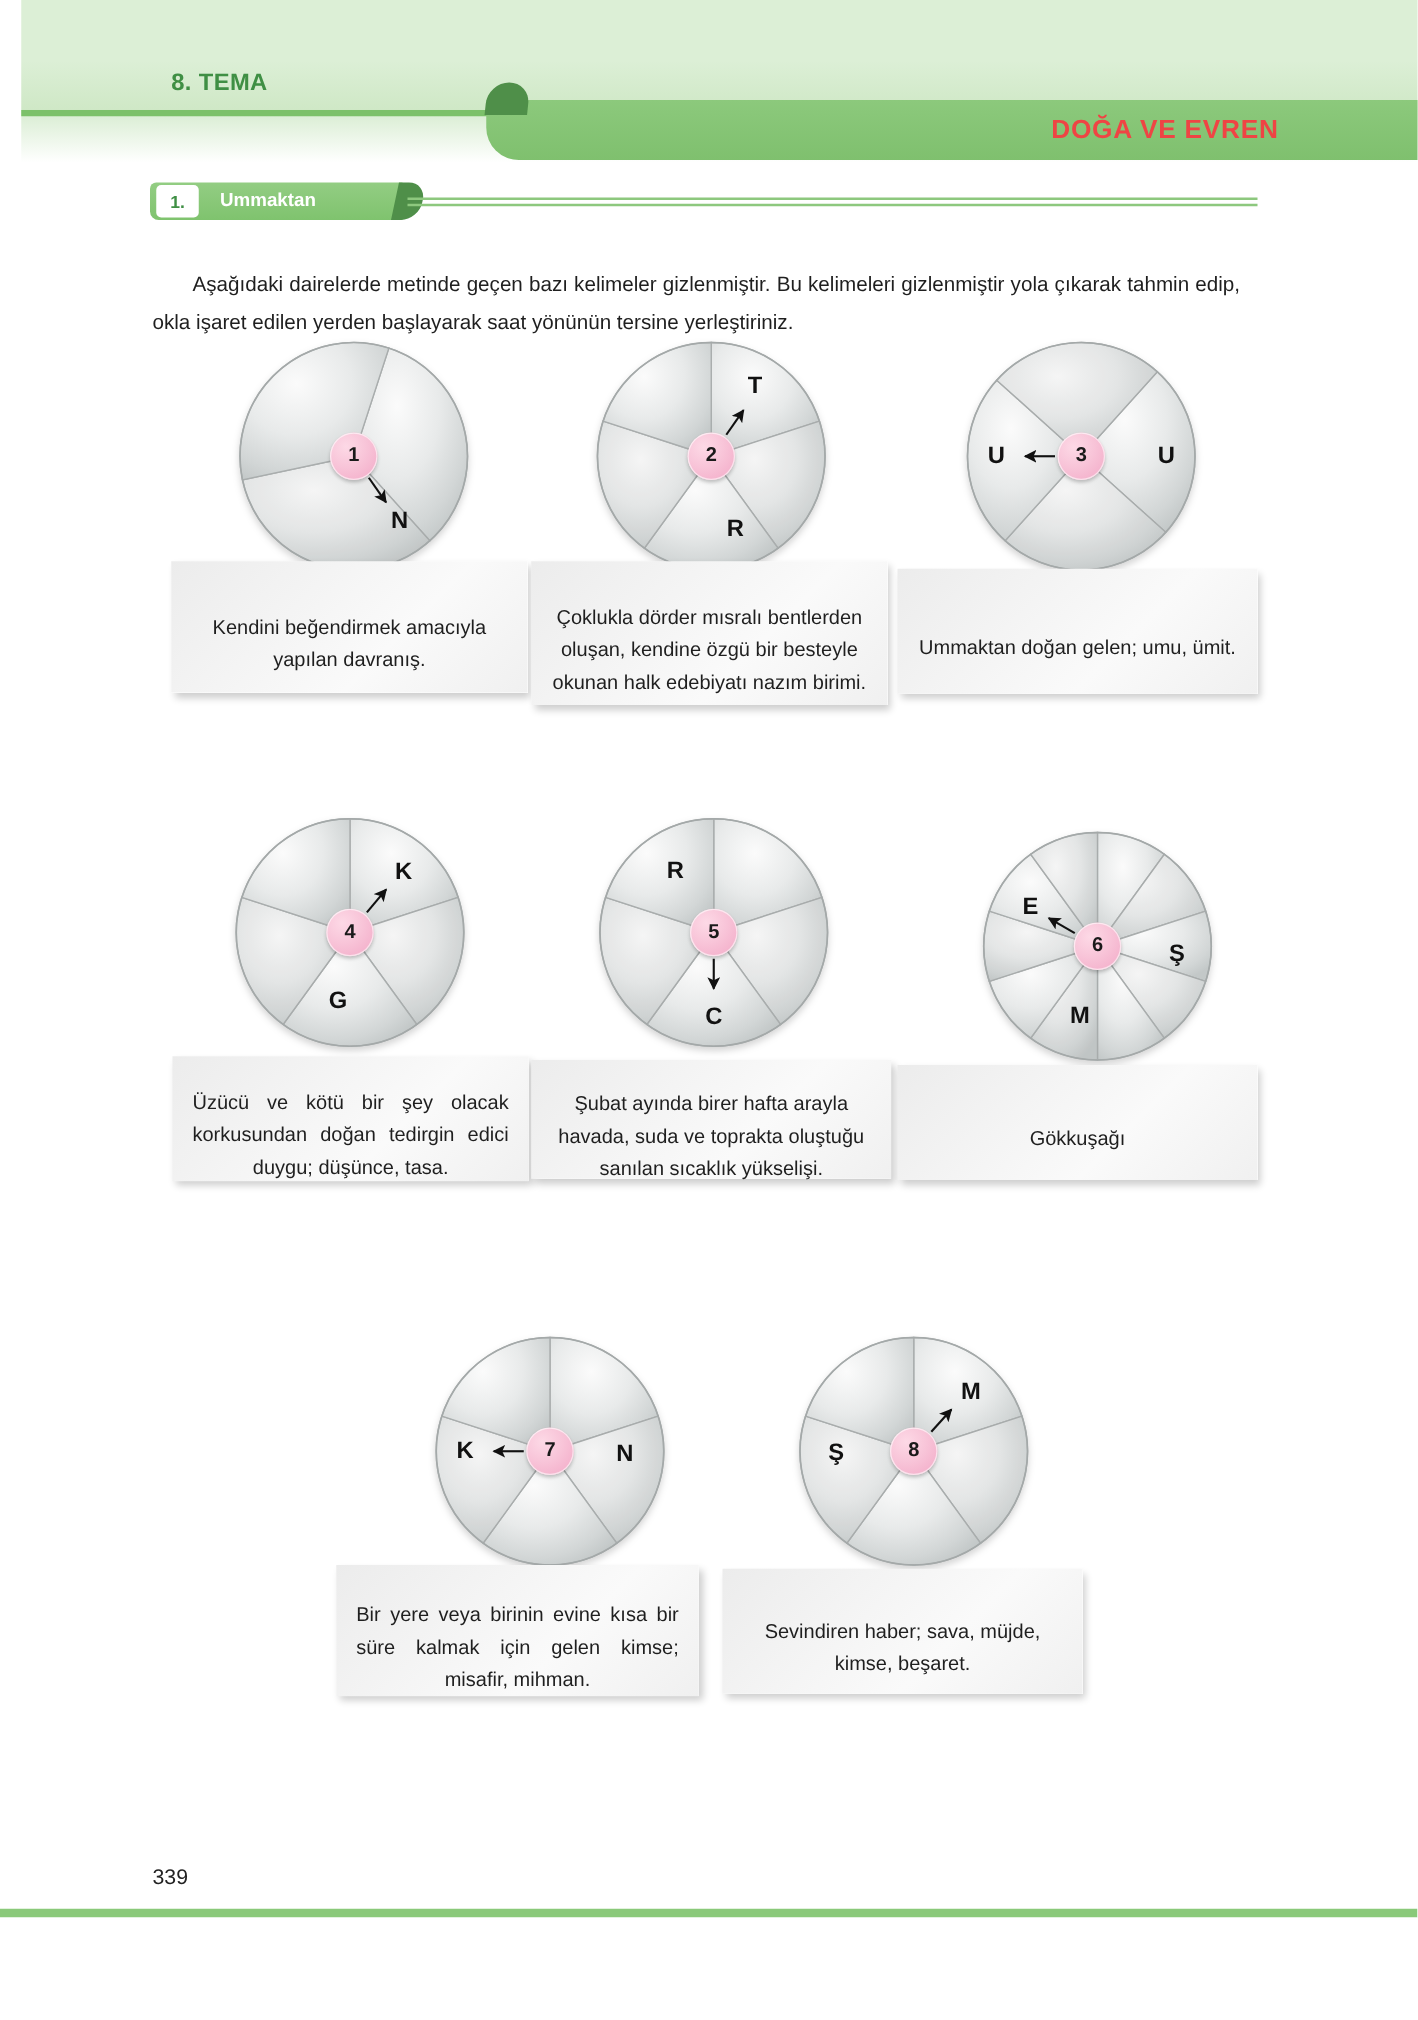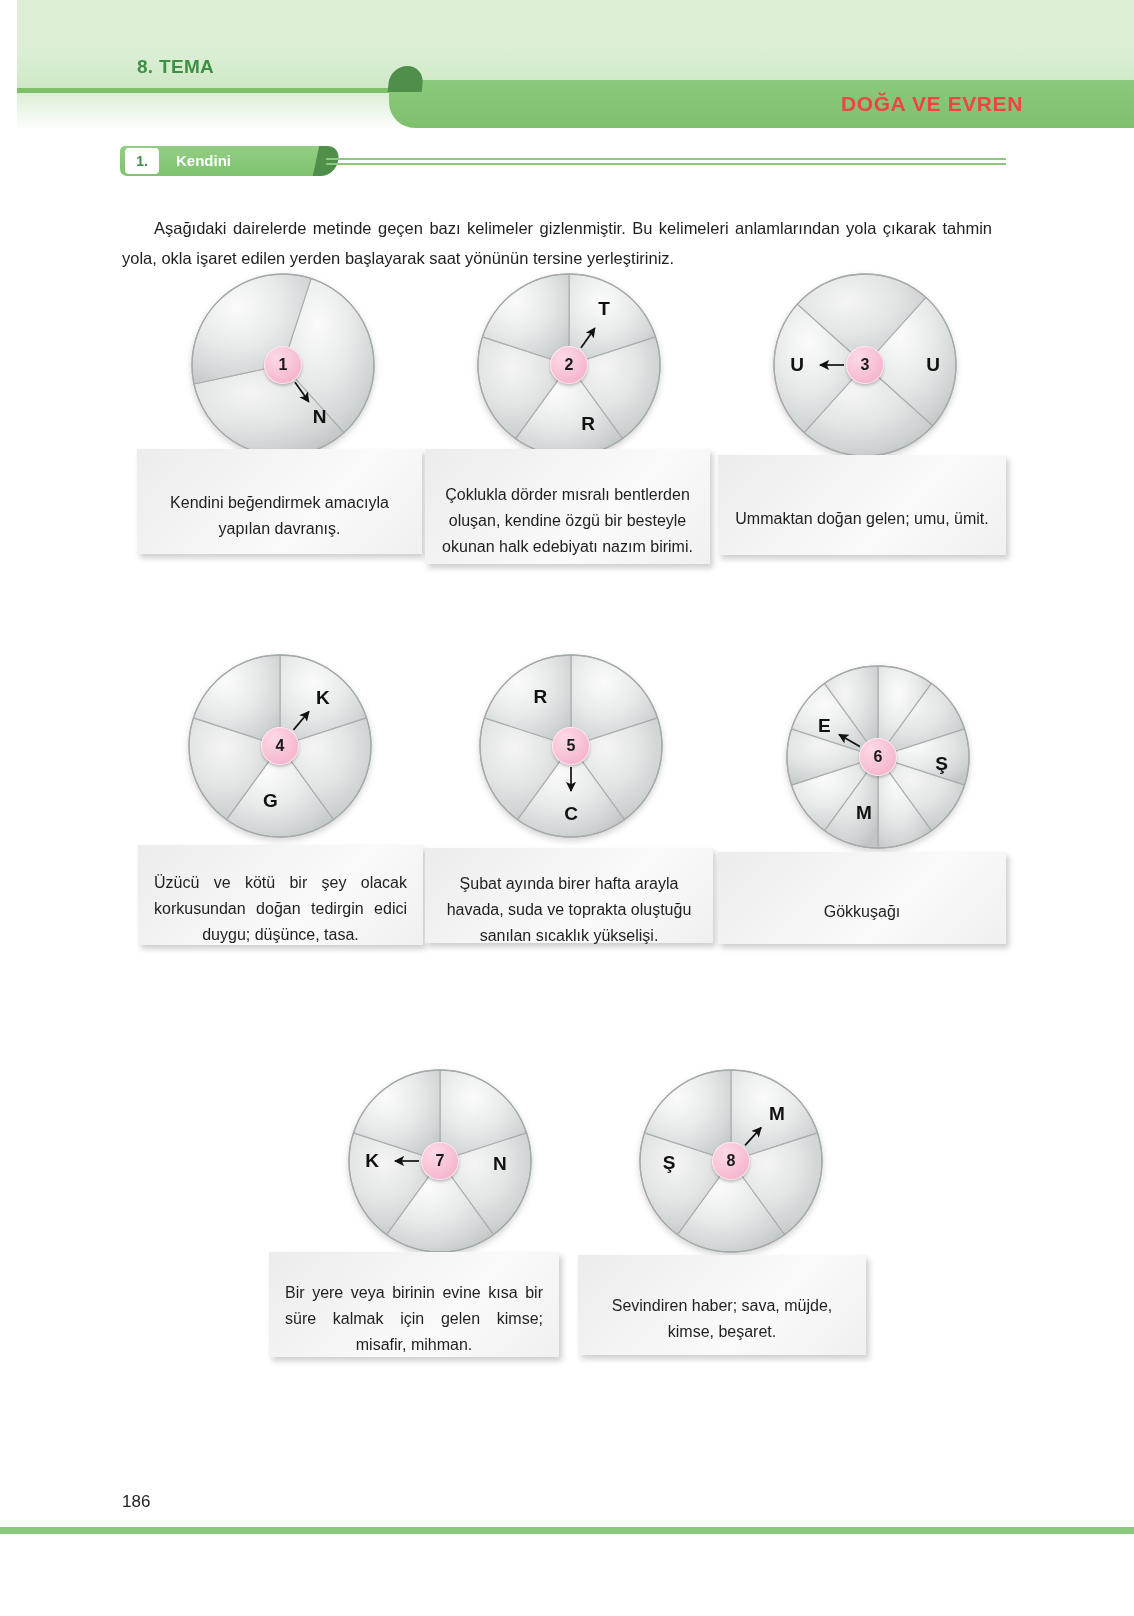--- a/index.html
+++ b/index.html
@@ -241,28 +241,28 @@
   <div class="header-band-fade"></div>
   <div class="header-rule"></div>
   <div class="theme-label">8. TEMA</div>
   <div class="theme-title-tab"></div>
   <div class="theme-title-text">DOĞA VE EVREN</div>
 </div>
 
 <div class="activity-bar">
   <div class="activity-tab"></div>
   <div class="activity-num">1.</div>
-  <div class="activity-word">Kendini</div>
+  <div class="activity-word">Ummaktan</div>
   <div class="activity-lines">
     <span></span>
       <span></span>
   </div>
 </div>
 
-<p class="instruction">Aşağıdaki dairelerde metinde geçen bazı kelimeler gizlenmiştir. Bu kelimeleri anlamlarından yola çıkarak tahmin yola, okla işaret edilen yerden başlayarak saat yönünün tersine yerleştiriniz.</p>
+<p class="instruction">Aşağıdaki dairelerde metinde geçen bazı kelimeler gizlenmiştir. Bu kelimeleri gizlenmiştir yola çıkarak tahmin edip, okla işaret edilen yerden başlayarak saat yönünün tersine yerleştiriniz.</p>
 
 <div id="wheel-layer">
     <div class="wheel-cell" style="left: 190px; top: 272px;">
       <div class="wheel">
         <svg class="wheel-svg" viewBox="0 0 186 186">
           <defs>
             <radialGradient id="g1" cx="38%" cy="30%" r="78%">
               <stop offset="0%" stop-color="#fbfbfb"></stop>
               <stop offset="48%" stop-color="#e8eaea"></stop>
               <stop offset="82%" stop-color="#d2d6d6"></stop>
@@ -577,15 +577,15 @@
         <div class="hub">8</div>
         <div class="wheel-letter" style="left: 138.8px; top: 45.5px;">M</div>
         <div class="wheel-letter" style="left: 31px; top: 95.2px;">Ş</div>
       </div>
     </div>
     <div class="caption" style="left: 578px; top: 1255px; width: 288px; height: 100px;">
       <span class="c-center">Sevindiren haber; sava, müjde, kimse, beşaret.</span>
     </div>
   </div>
 
-<div class="page-number">186</div>
+<div class="page-number">339</div>
 <div class="footer-bar"></div>
 <div class="footer-white"></div>
 
 </body></html>

